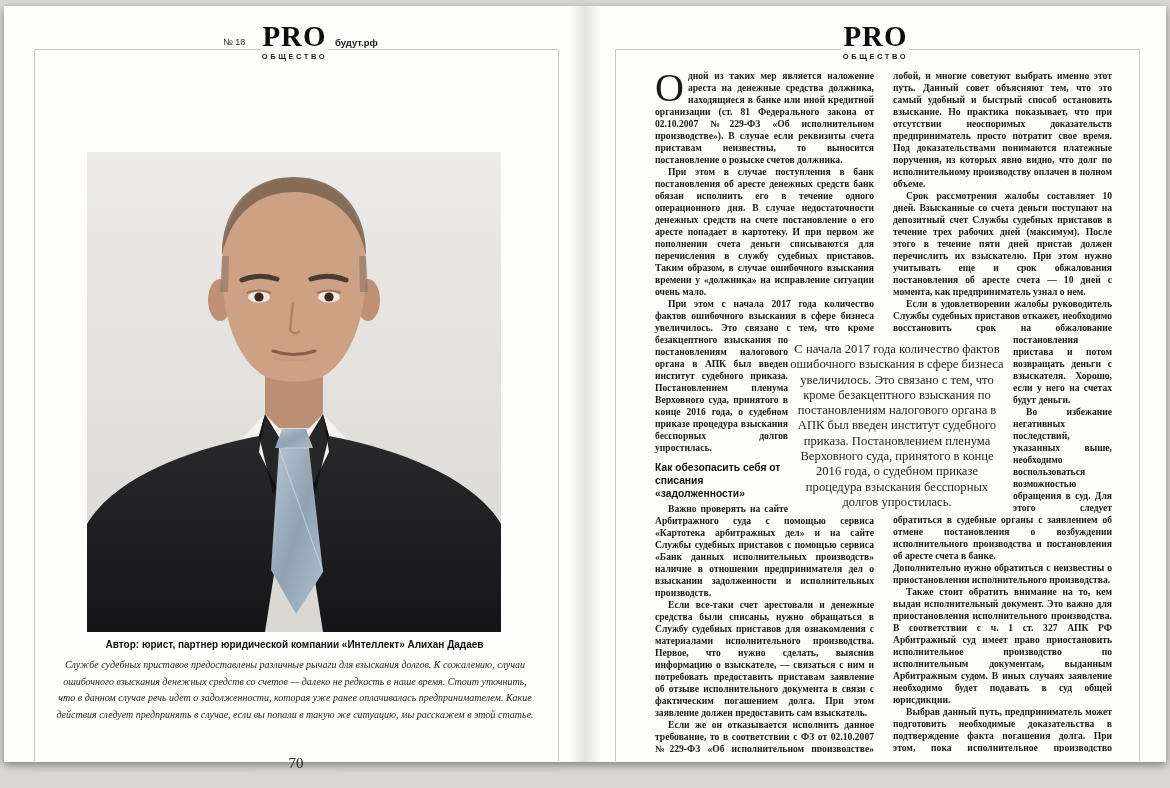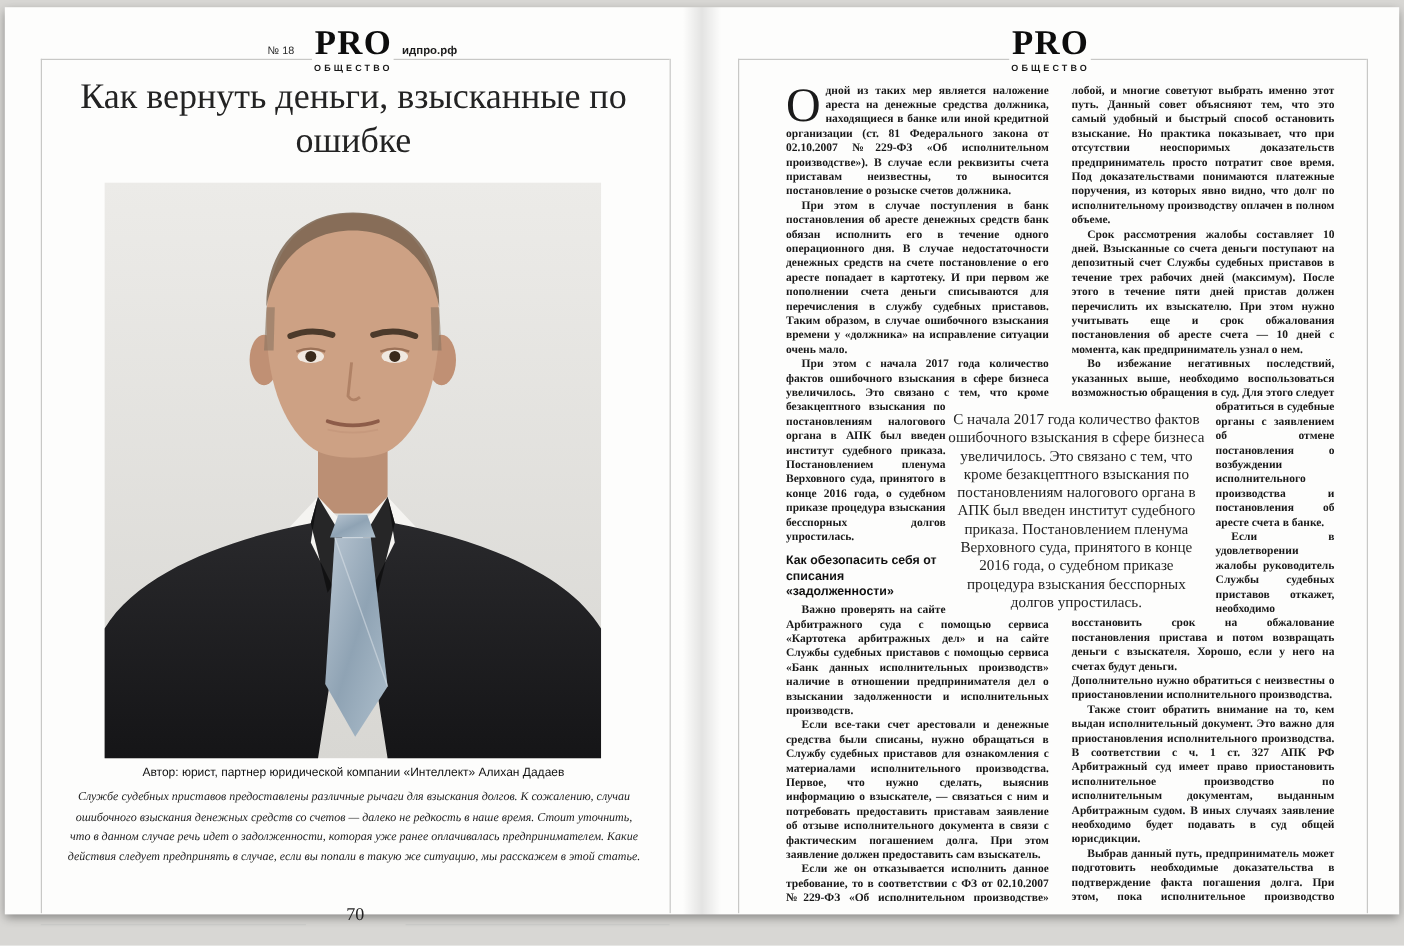--- a/index.html
+++ b/index.html
@@ -26,21 +26,21 @@
   .logo{position:absolute;top:16px;left:50%;transform:translateX(-50%);text-align:center;line-height:1;}
   .logo-top{font-family:"Liberation Serif",serif;font-weight:bold;font-size:29px;letter-spacing:1px;color:#0d0d0d;}
   .logo-bottom{font-family:"Liberation Sans",sans-serif;font-size:7.5px;font-weight:600;letter-spacing:2.6px;color:#1a1a1a;margin-top:2px;}
   .issue{position:absolute;top:31px;left:219px;font-family:"Liberation Sans",sans-serif;font-size:9px;color:#2a2a2a;}
   .site{position:absolute;top:31px;left:331px;font-family:"Liberation Sans",sans-serif;font-size:9.5px;font-weight:600;color:#1c1c1c;}
   
   .title{position:absolute;top:56px;left:38px;width:505px;margin:0;
          font-weight:400;font-size:30px;line-height:37px;text-align:center;color:#232323;}
   .photo{position:absolute;left:83px;top:146px;width:414px;height:480px;display:block;}
   .caption{position:absolute;top:633px;left:38px;width:505px;text-align:center;
-           font-family:"Liberation Sans",sans-serif;font-size:10px;font-weight:normal;color:#101010;}
+           font-family:"Liberation Sans",sans-serif;font-size:10px;font-weight:bold;color:#101010;}
   .lead{position:absolute;top:651px;left:52px;width:478px;text-align:center;
         font-style:italic;font-size:10px;line-height:16.6px;color:#1d1d1d;}
   .pagenum-row{position:absolute;left:30px;width:524px;top:743px;height:22px;
                display:flex;align-items:flex-end;}
   .pagenum-row .flexrule{flex:1;height:1px;background:#c8c8c6;}
   .pagenum{font-size:15px;color:#222;margin:0 34px;line-height:1;}
   
   .bodycol{position:absolute;top:64px;height:682px;overflow:hidden;
            text-align:justify;font-size:9.6px;line-height:12px;font-weight:bold;color:#191919;}
   .colA{left:70px;width:219px;}
@@ -64,23 +64,22 @@
 
 <div class="page left">
   <div class="inbox"></div>
   <div class="rule tl-left"></div>
   <div class="rule tl-right"></div>
   <div class="issue">№ 18</div>
   <div class="logo">
     <div class="logo-top">PRO</div>
     <div class="logo-bottom">ОБЩЕСТВО</div>
   </div>
-  <div class="site">идпро.рф</div>
+  <div class="site">будут.рф</div>
 
-  <h1 class="title">Как вернуть деньги, взысканные по ошибке</h1>
 
   <svg class="photo" viewBox="0 0 414 480" preserveAspectRatio="none">
     <defs>
       <linearGradient id="pbg" x1="0" y1="0" x2="0" y2="1">
         <stop offset="0" stop-color="#ecebe8"></stop>
           <stop offset="1" stop-color="#d8d7d3"></stop>
       </linearGradient>
       <linearGradient id="tieg" x1="0" y1="0" x2="1" y2="1">
         <stop offset="0" stop-color="#b9c6d2"></stop>
           <stop offset="0.5" stop-color="#8fa3b4"></stop>
@@ -159,20 +158,20 @@
     <p>Если все-таки счет арестовали и денежные средства были списаны, нужно обращаться в Службу судебных приставов для ознакомления с материалами исполнительного производства. Первое, что нужно сделать, выяснив информацию о взыскателе, — связаться с ним и потребовать предоставить приставам заявление об отзыве исполнительного документа в связи с фактическим погашением долга. При этом заявление должен предоставить сам взыскатель.</p>
     <p>Если же он отказывается исполнить данное требование, то в соответствии с ФЗ от 02.10.2007 №229-ФЗ «Об исполнительном производстве» есть несколько вариантов развития событий. В соответствии с главой 18 ФЗ «Об исполнительном производстве» закреплено право должника обратиться к старшему судебному приставу с жа-</p>
   </div>
 
   <div class="pullquote">С начала 2017 года количество фактов ошибочного взыскания в сфере бизнеса увеличилось. Это связано с тем, что кроме безакцептного взыскания по постановлениям налогового органа в АПК был введен институт судебного приказа. Постановлением пленума Верховного суда, принятого в конце 2016 года, о судебном приказе процедура взыскания бесспорных долгов упростилась.</div>
 
   <div class="bodycol colB">
     <div class="cutB"></div>
     <p class="noindent">лобой, и многие советуют выбрать именно этот путь. Данный совет объясняют тем, что это самый удобный и быстрый способ остановить взыскание. Но практика показывает, что при отсутствии неоспоримых доказательств предприниматель просто потратит свое время. Под доказательствами понимаются платежные поручения, из которых явно видно, что долг по исполнительному производству оплачен в полном объеме.</p>
     <p>Срок рассмотрения жалобы составляет 10 дней. Взысканные со счета деньги поступают на депозитный счет Службы судебных приставов в течение трех рабочих дней (максимум). После этого в течение пяти дней пристав должен перечислить их взыскателю. При этом нужно учитывать еще и срок обжалования постановления об аресте счета — 10 дней с момента, как предприниматель узнал о нем.</p>
+    <p>Если в удовлетворении жалобы руководитель Службы судебных приставов откажет, необходимо восстановить срок на обжалование постановления пристава и потом возвращать деньги с взыскателя. Хорошо, если у него на счетах будут деньги.</p>
     <p>Во избежание негативных последствий, указанных выше, необходимо воспользоваться возможностью обращения в суд. Для этого следует обратиться в судебные органы с заявлением об отмене постановления о возбуждении исполнительного производства и постановления об аресте счета в банке.</p>
-    <p>Если в удовлетворении жалобы руководитель Службы судебных приставов откажет, необходимо восстановить срок на обжалование постановления пристава и потом возвращать деньги с взыскателя. Хорошо, если у него на счетах будут деньги.</p>
     <p class="noindent">Дополнительно нужно обратиться с неизвестны о приостановлении исполнительного производства.</p>
     <p>Также стоит обратить внимание на то, кем выдан исполнительный документ. Это важно для приостановления исполнительного производства. В соответствии с ч. 1 ст. 327 АПК РФ Арбитражный суд имеет право приостановить исполнительное производство по исполнительным документам, выданным Арбитражным судом. В иных случаях заявление необходимо будет подавать в суд общей юрисдикции.</p>
     <p>Выбрав данный путь, предприниматель может подготовить необходимые доказательства в подтверждение факта погашения долга. При этом, пока исполнительное производство приостановлено, деньги будут находиться на депозитном счете ССП, что в свою очередь гарантирует возврат средств в случае положительного решения суда об отмене постановления о возбуждении исполнительного производства и постановления об аресте счета в банке.</p>
   </div>
 
 </div>
 
 </body></html>

